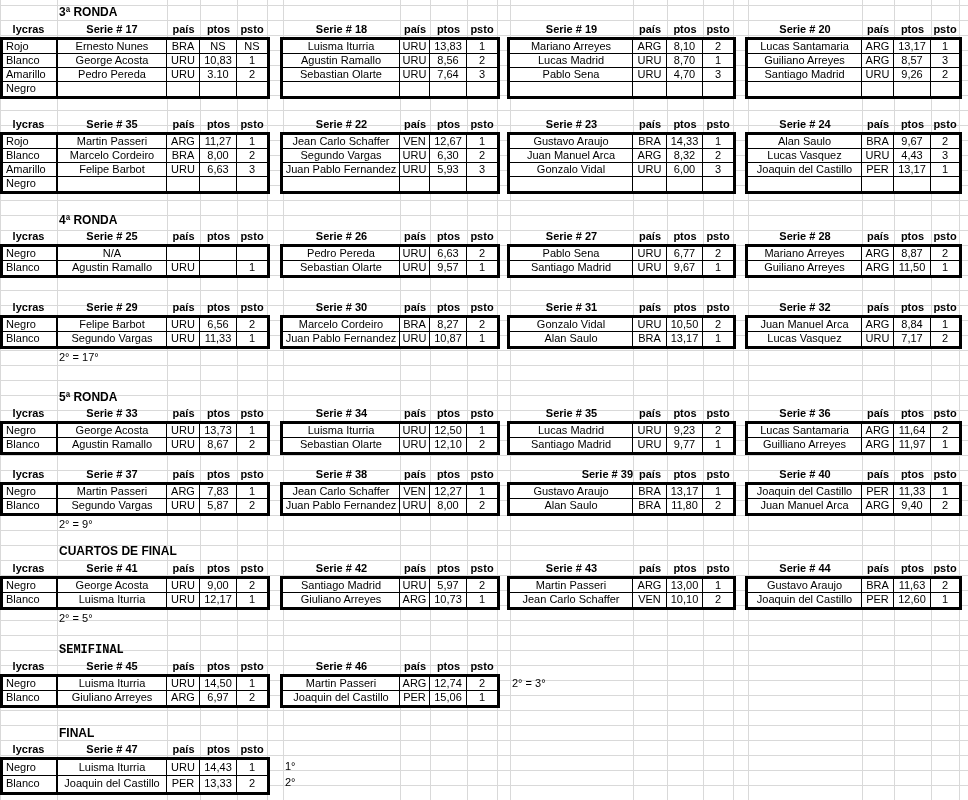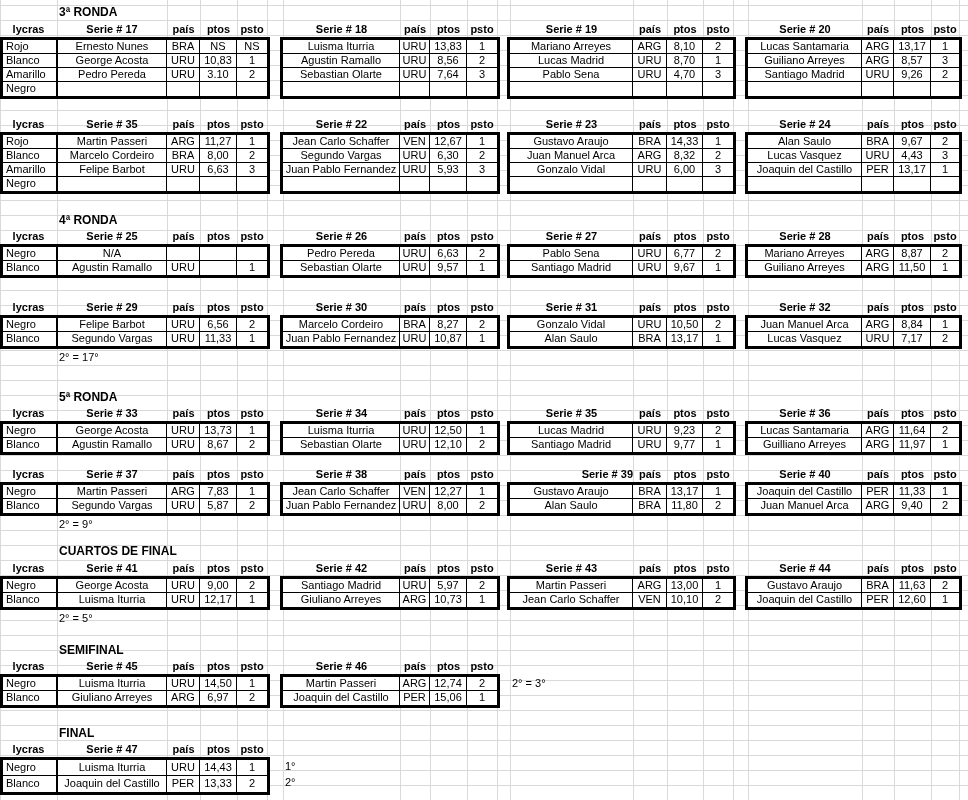--- a/index.html
+++ b/index.html
@@ -672,21 +672,21 @@
         <div class="cell" style="width: 37px; line-height: 13px;">11,63</div>
         <div class="cell endc" style="width: 28px; line-height: 13px;">2</div>
       </div>
       <div class="trow last" style="height: 14px;">
         <div class="cell namec" style="line-height: 13px;">Joaquin del Castillo</div>
         <div class="cell" style="width: 32px; line-height: 13px;">PER</div>
         <div class="cell" style="width: 37px; line-height: 13px;">12,60</div>
         <div class="cell endc" style="width: 28px; line-height: 13px;">1</div>
       </div>
     </div>
-    <div class="abs title" style="left: 59px; top: 643px;">SEMIFINAL</div>
+    <div class="abs title" style="left: 59px; top: 643px; font-family: Liberation Mono, monospace;">SEMIFINAL</div>
     <div class="abs hcell" style="left: 0px; top: 659px; width: 57px;">lycras</div>
     <div class="abs hcell" style="left: 57px; top: 659px; width: 110px;">Serie # 45</div>
     <div class="abs hcell" style="left: 167px; top: 659px; width: 33px;">país</div>
     <div class="abs hcell" style="left: 200px; top: 659px; width: 37px;">ptos</div>
     <div class="abs hcell" style="left: 237px; top: 659px; width: 30px;">psto</div>
     <div class="abs box" style="left: 0px; top: 674px; width: 270px; height: 34px;">
       <div class="trow" style="height: 14px;">
         <div class="cell lyc" style="width: 55px; line-height: 13px;">Negro</div>
         <div class="cell namec" style="line-height: 13px;">Luisma Iturria</div>
         <div class="cell" style="width: 33px; line-height: 13px;">URU</div>

